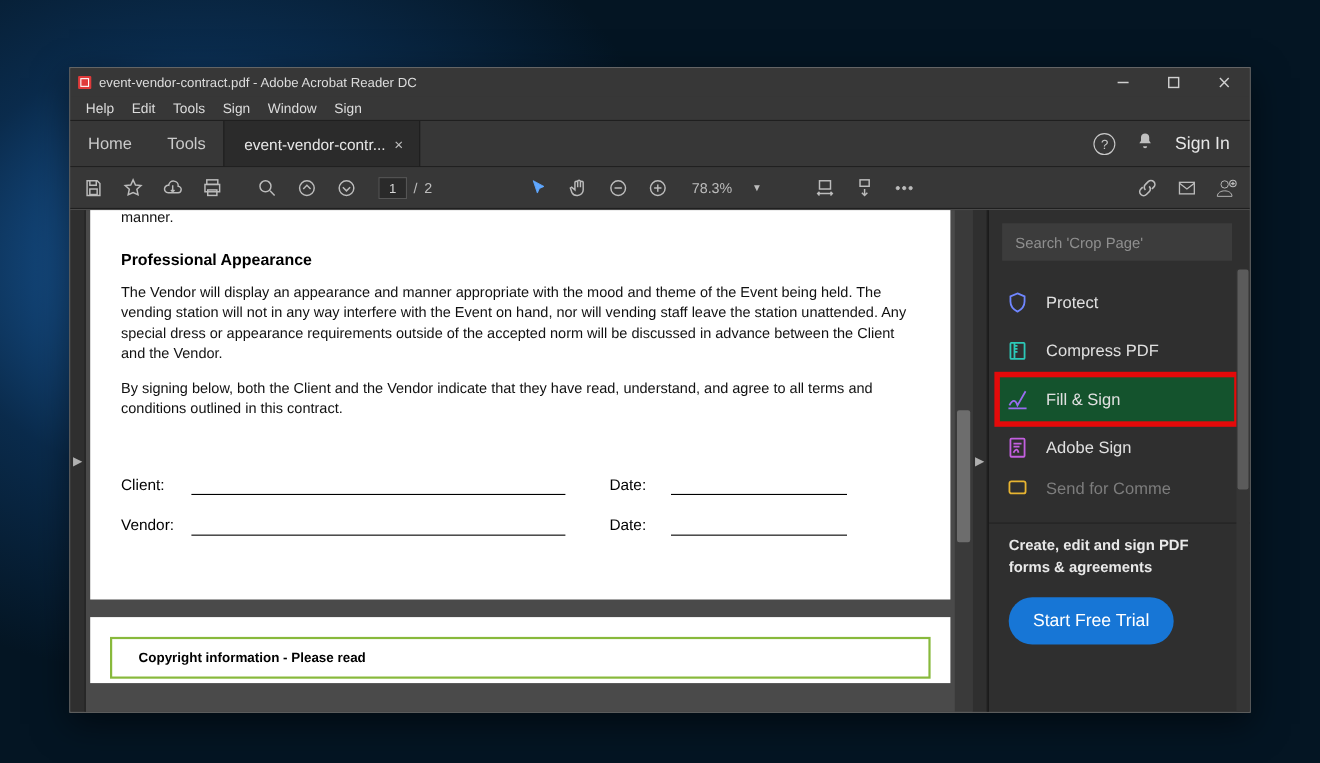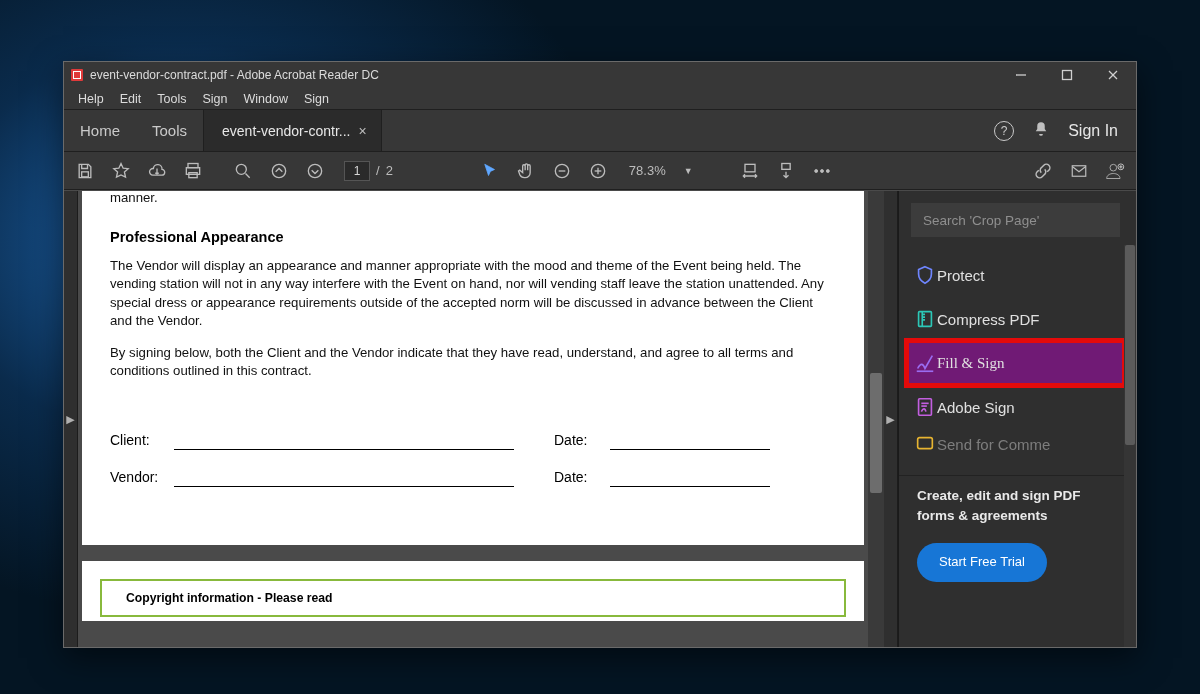--- a/index.html
+++ b/index.html
@@ -177,45 +177,45 @@
     height: 34px;
     background:#3c3c3c;
     display:flex; align-items:center;
     padding: 0 12px;
     color:#8f8f8f; font-size:13.5px;
   }
   .rpanel .tool-list { padding: 6px 14px 0 10px; }
   .rpanel .tool-item {
     height: 44px;
     display:flex; align-items:center;
+    gap: 14px;
     color:#e0e0e0; font-size:15px;
     padding-left: 4px;
   }
   .rpanel .tool-item.highlighted {
     outline: 5px solid #e40a0a;
     outline-offset: -2px;
-    background:#701a75;
+    background:#14532d;
     margin: 0 -2px;
     padding-left: 6px;
-    font-family: Liberation Serif, serif;
   }
   .rpanel .cut-item { height:30px; overflow:hidden; }
   .tool-ico { width:24px; height:24px; display:flex; align-items:center; justify-content:center;}
   .rpanel .promo {
     margin-top: 16px;
     padding: 10px 18px 16px 18px;
     text-align:left;
     color:#e9e9e9; font-size:13.5px; line-height:1.45;
     border-top: 1px solid #222;
   }
   .rpanel .promo .trial-btn {
     margin: 18px auto 0 auto;
     background:#1776d6;
     color:#fff;
-    font-size: 13px;
+    font-size: 16px;
     padding: 10px 22px;
     border-radius: 22px;
     display:inline-block;
   }
 </style>
 </head>
 <body>
 
 <div class="window">
 

